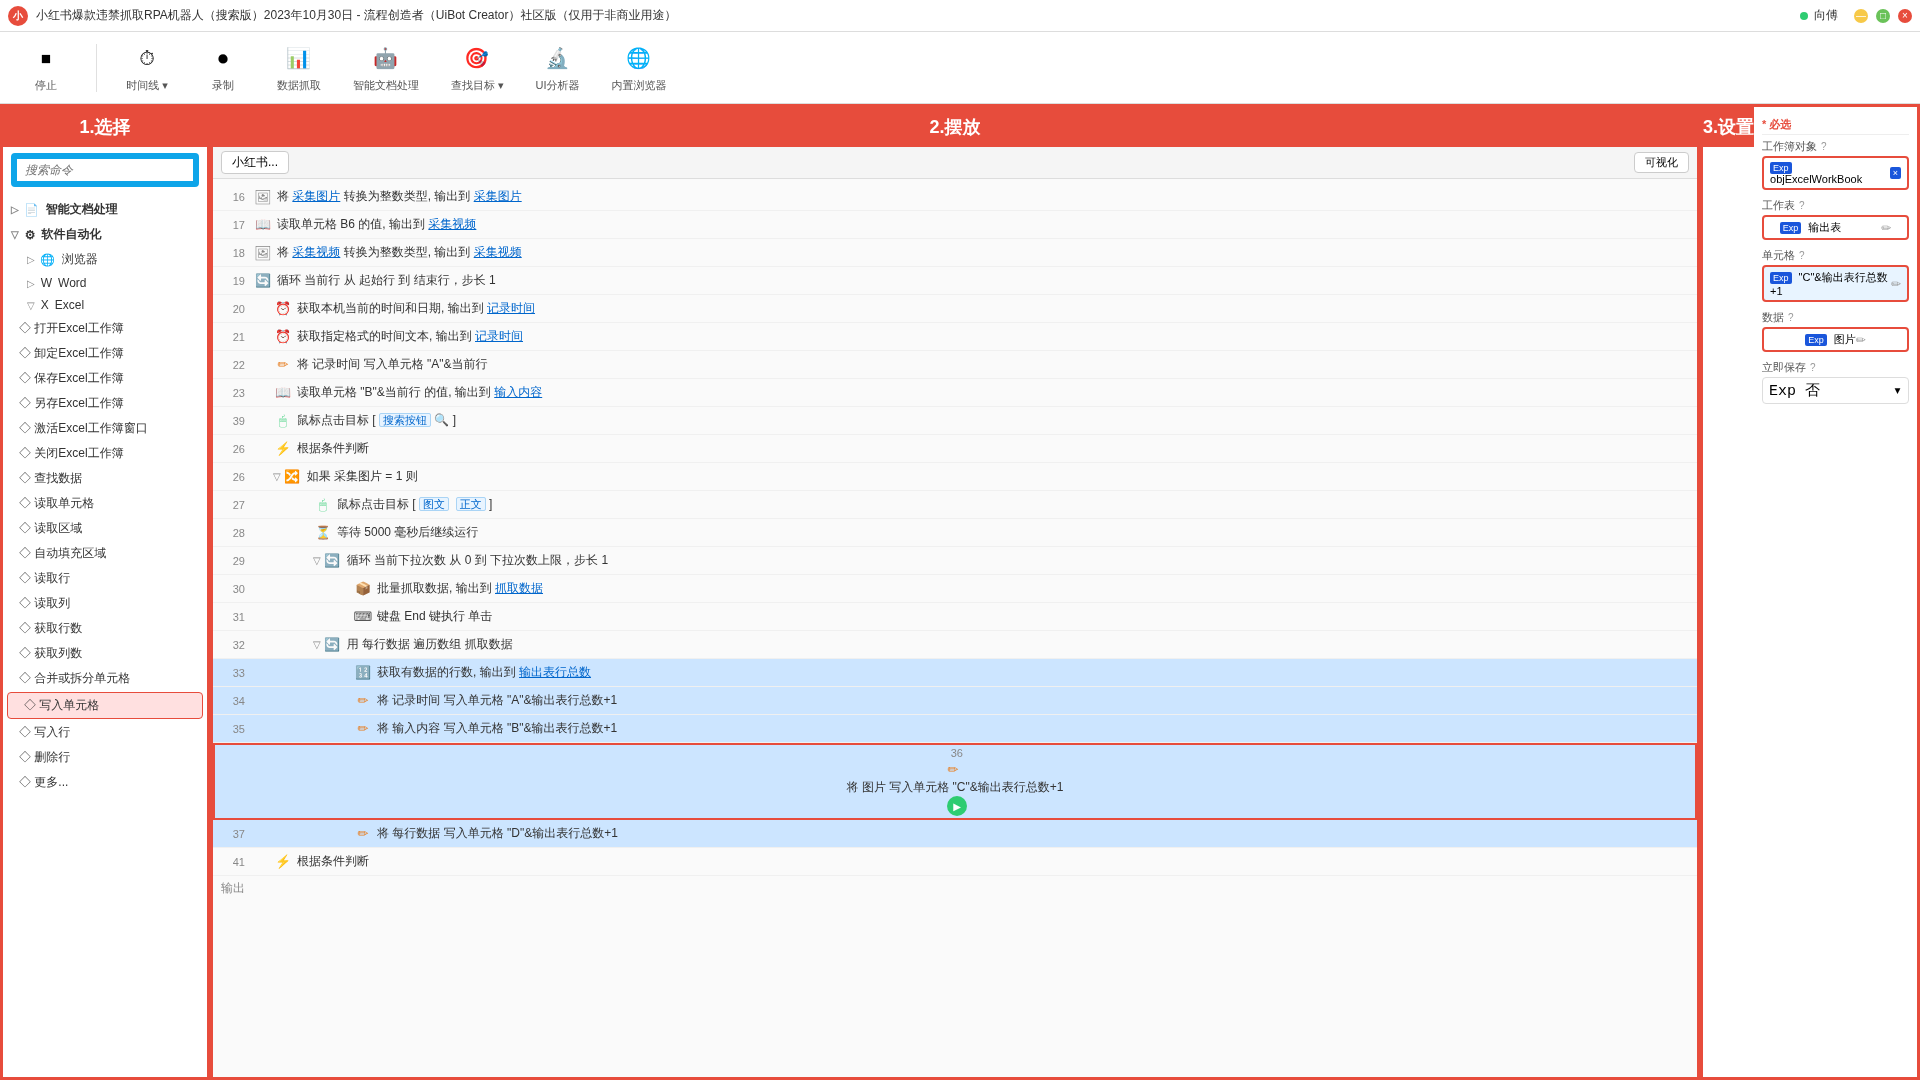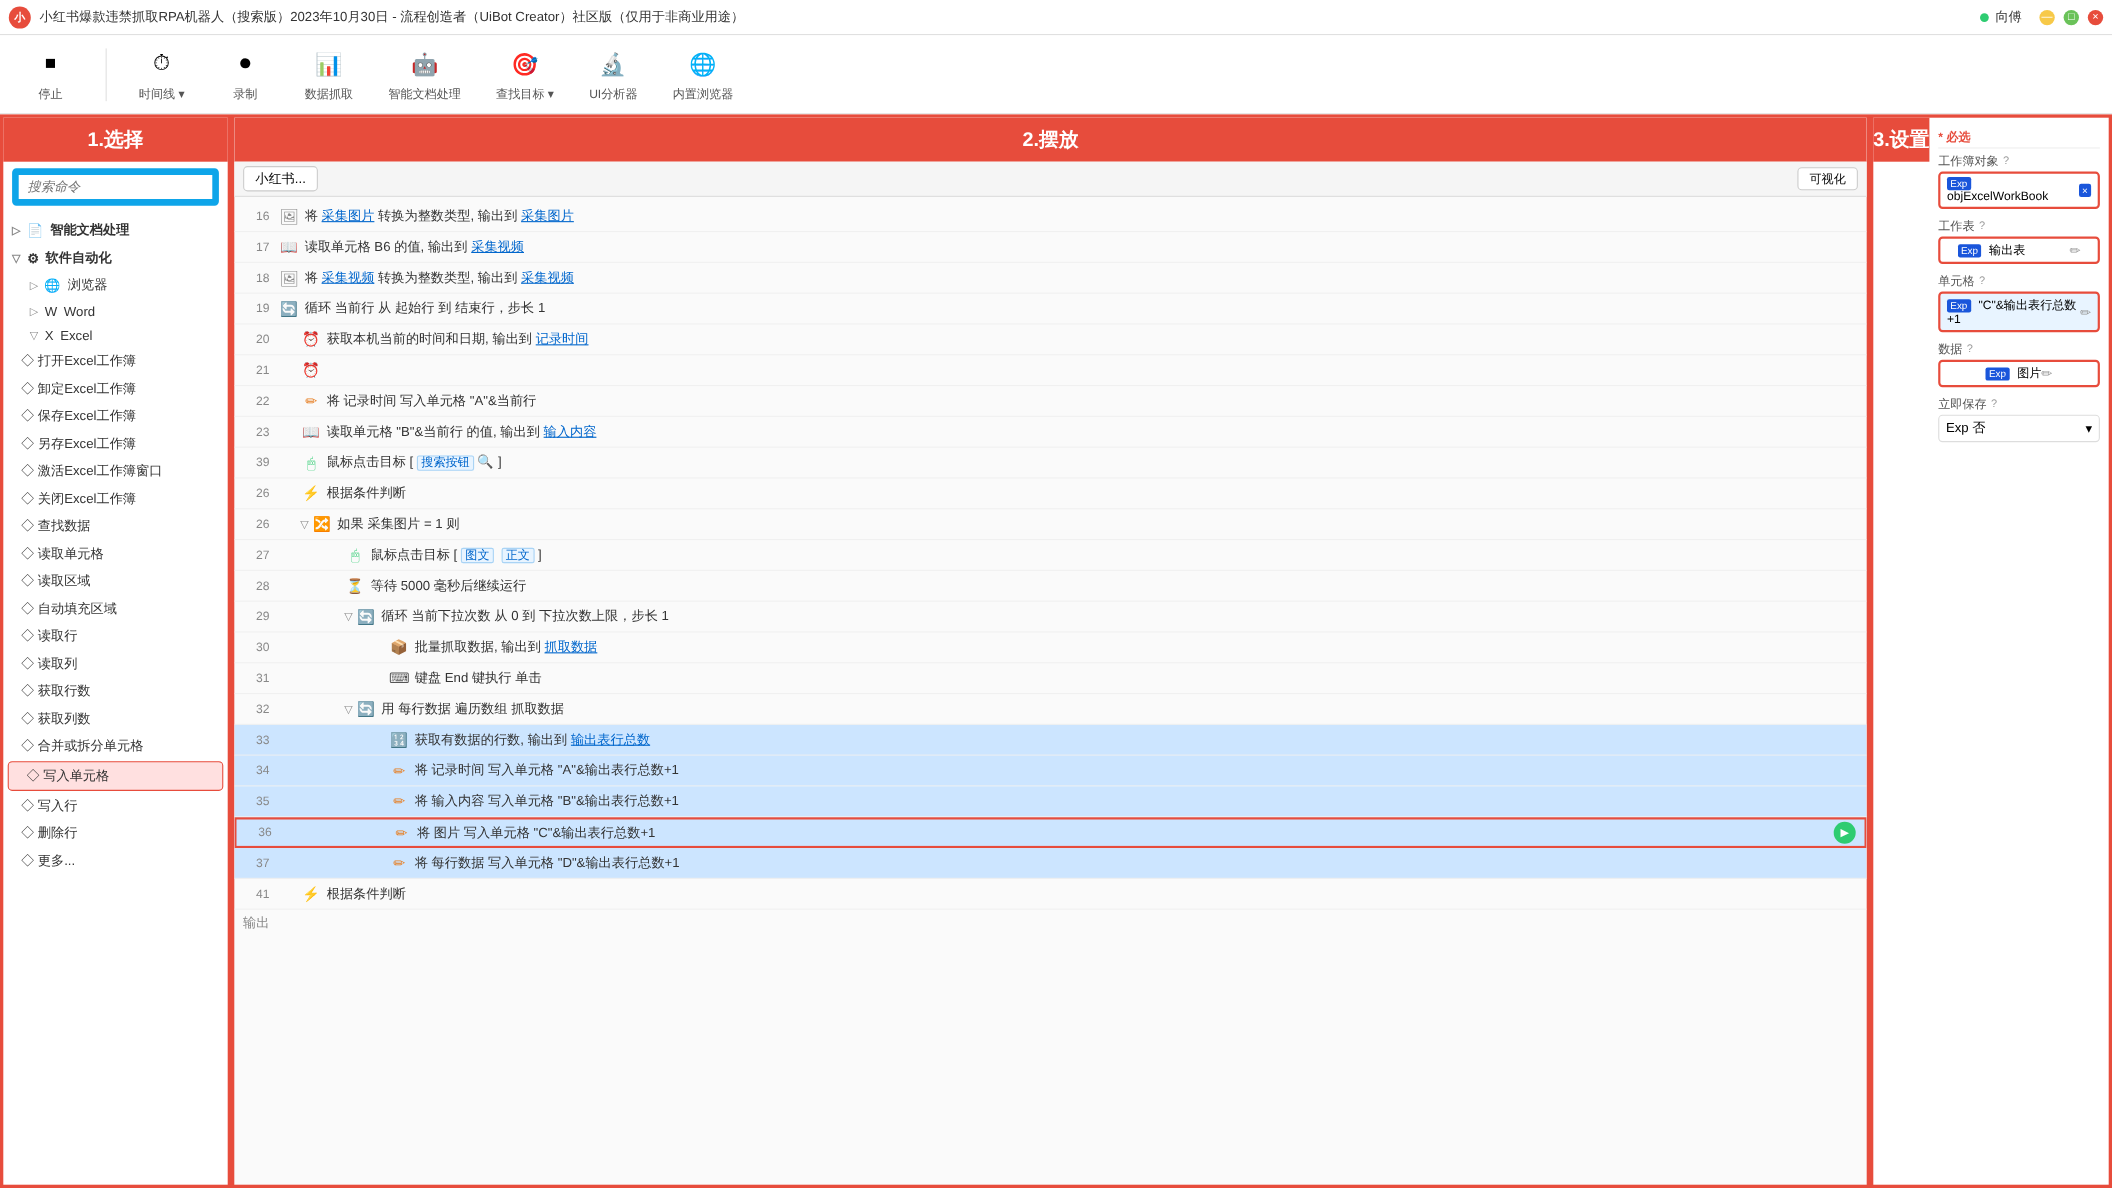--- a/index.html
+++ b/index.html
@@ -41,21 +41,21 @@
     .tree-expand { font-size: 10px; color: #888; }
     .tree-icon { font-size: 12px; }
     
     
     .center-panel { flex: 1; background: #fafafa; border: 2px solid #e74c3c; display: flex; flex-direction: column; overflow: hidden; }
     .center-panel-header { height: 40px; background: #e74c3c; color: #fff; font-size: 18px; font-weight: bold; display: flex; align-items: center; justify-content: center; }
     .flow-tab { height: 32px; background: #f5f5f5; border-bottom: 1px solid #ddd; display: flex; align-items: center; padding: 0 8px; gap: 8px; }
     .flow-content { flex: 1; overflow-y: auto; padding: 4px 0; }
     .flow-row { display: flex; align-items: center; padding: 2px 8px; min-height: 28px; border-bottom: 1px solid #f0f0f0; }
     .flow-row.highlighted { background: #cce5ff; }
-    .flow-row.selected-row { background: #cce5ff; border-left: 3px solid #007bff; }
+    .flow-row.selected-row { background: #cce5ff; border-left: 3px solid #007bff; flex-direction: column; }
     .line-num { width: 24px; font-size: 11px; color: #888; text-align: right; margin-right: 8px; flex-shrink: 0; }
     .flow-icon { width: 20px; height: 20px; display: flex; align-items: center; justify-content: center; flex-shrink: 0; margin-right: 4px; font-size: 12px; }
     .flow-text { font-size: 12px; color: #333; flex: 1; }
     .flow-text .highlight { color: #0066cc; text-decoration: underline; cursor: pointer; }
     .flow-text .tag { background: #e8f4ff; border: 1px solid #aad4f5; border-radius: 2px; padding: 0 3px; color: #0066cc; font-size: 11px; }
     .flow-run-btn { width: 20px; height: 20px; background: #2ecc71; border-radius: 50%; display: flex; align-items: center; justify-content: center; color: #fff; font-size: 10px; cursor: pointer; margin-left: 4px; }
     .expand-icon { font-size: 10px; color: #888; margin-right: 2px; cursor: pointer; }
     .output-section { padding: 4px 8px; }
 
     
@@ -63,21 +63,21 @@
     .right-panel-header { height: 40px; background: #e74c3c; color: #fff; font-size: 18px; font-weight: bold; display: flex; align-items: center; justify-content: center; }
     .right-content { padding: 8px; overflow-y: auto; flex: 1; }
     .section-label { font-size: 11px; font-weight: bold; color: #e74c3c; margin-bottom: 4px; padding: 2px 0; border-bottom: 1px solid #eee; }
     .field-row { margin-bottom: 8px; }
     .field-label { font-size: 11px; color: #555; margin-bottom: 2px; display: flex; align-items: center; gap: 4px; }
     .field-hint { color: #999; font-size: 10px; cursor: pointer; }
     .field-input { border: 2px solid #e74c3c; border-radius: 4px; padding: 3px 6px; font-size: 11px; display: flex; align-items: center; justify-content: center; min-height: 24px; background: #fff; cursor: pointer; }
     .field-input .exp-tag { background: #1a56db; color: #fff; font-size: 9px; padding: 1px 3px; border-radius: 2px; margin-right: 4px; }
     .field-input .edit-icon { color: #999; font-size: 12px; cursor: pointer; }
     .field-input .close-tag { background: #1a56db; color: #fff; font-size: 9px; padding: 1px 3px; border-radius: 2px; margin-left: 4px; cursor: pointer; }
-    .field-select { border: 1px solid #ddd; border-radius: 4px; padding: 3px 6px; font-size: 12px; min-height: 24px; background: #fff; display: flex; align-items: center; justify-content: space-between; cursor: pointer; }
+    .field-select { border: 1px solid #ddd; border-radius: 4px; padding: 3px 6px; font-size: 15px; min-height: 24px; background: #fff; display: flex; align-items: center; justify-content: space-between; cursor: pointer; font-family: Liberation Mono, monospace; }
 
     .icon-img { color: #888; font-size: 14px; }
     .icon-read { color: #4a90d9; font-size: 13px; }
     .icon-write { color: #e67e22; font-size: 13px; }
     .icon-time { color: #9b59b6; font-size: 13px; }
     .icon-mouse { color: #2ecc71; font-size: 13px; }
     .icon-cond { color: #e74c3c; font-size: 13px; }
     .icon-batch { color: #3498db; font-size: 13px; }
     .icon-key { color: #555; font-size: 13px; }
     .icon-loop-green { color: #27ae60; font-size: 13px; }
@@ -274,20 +274,21 @@
         <span class="line-num">20</span>
         <span style="width:20px;display:inline-block"></span>
         <span class="flow-icon icon-time">⏰</span>
         <span class="flow-text">获取本机当前的时间和日期, 输出到 <span class="highlight">记录时间</span></span>
       </div>
 
       <div class="flow-row">
         <span class="line-num">21</span>
         <span style="width:20px;display:inline-block"></span>
         <span class="flow-icon icon-time">⏰</span>
+        <span class="flow-text">获取指定格式的时间文本, 输出到 <span class="highlight">记录时间</span></span>
       </div>
 
       <div class="flow-row">
         <span class="line-num">22</span>
         <span style="width:20px;display:inline-block"></span>
         <span class="flow-icon icon-write">✏</span>
         <span class="flow-text">将 记录时间 写入单元格 "A"&amp;当前行</span>
       </div>
 
       <div class="flow-row">

